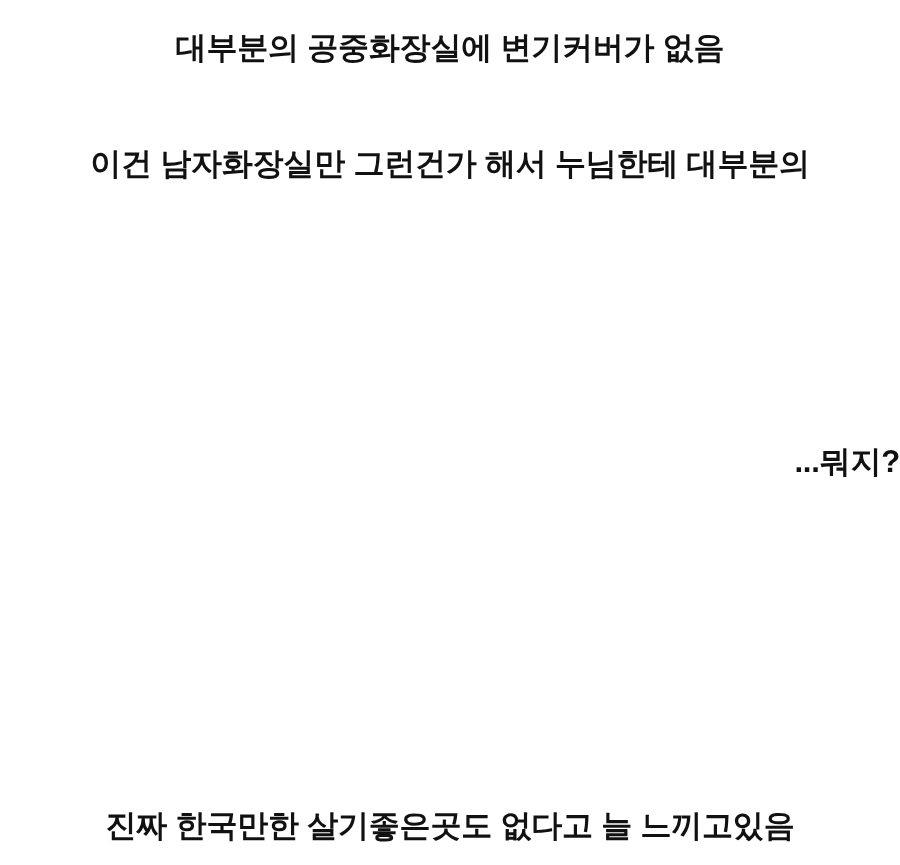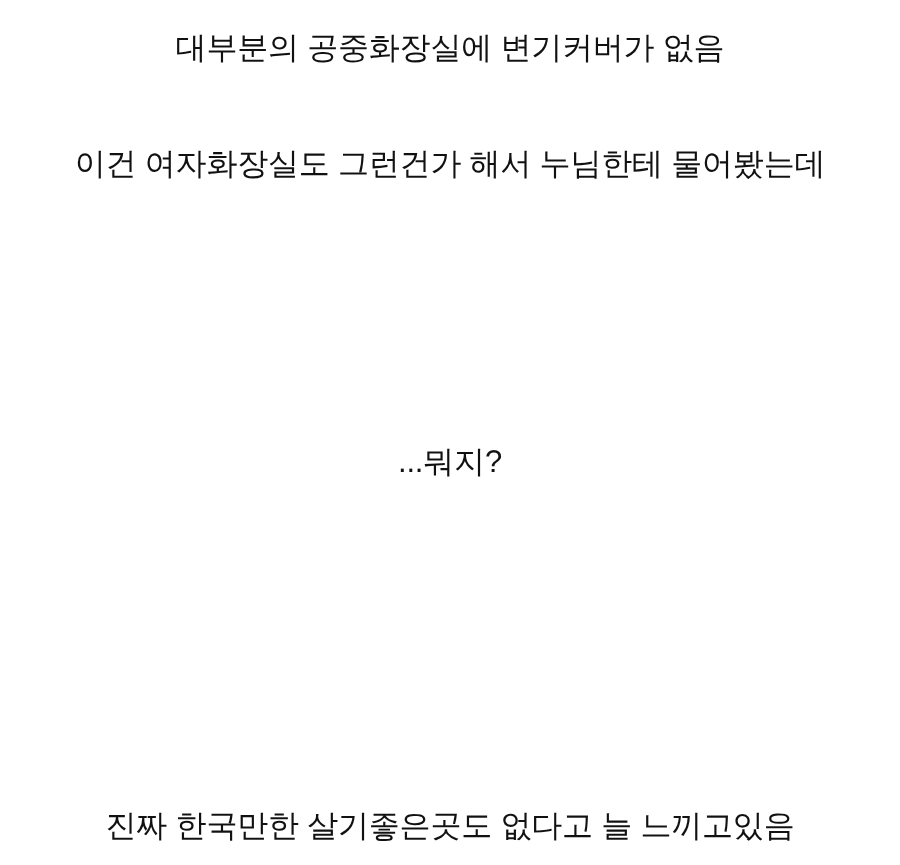--- a/index.html
+++ b/index.html
@@ -19,39 +19,39 @@
     width: 900px;
     height: 865px;
     box-sizing: border-box;
   }
   .text-block {
     position: absolute;
     left: 0;
     width: 900px;
     text-align: center;
     font-size: 31px;
-    font-weight: 400;
+    font-weight: 700;
     line-height: 1.45;
     letter-spacing: -0.2px;
     color: #111111;
     white-space: pre-wrap;
   }
   .line-1 { top: 26px; }
   .line-2 { top: 142px; padding: 0 44px; width: 812px; }
   .line-3 { top: 324px; }
-  .line-4 { top: 440px; }
+  .line-4 { top: 440px; text-align: right; }
   .line-5 { top: 804px; text-align: center; }
 </style>
 </head>
 <body>
 
 <div class="page">
 
   <div class="text-block line-1">대부분의 공중화장실에 변기커버가 없음</div>
 
-  <div class="text-block line-2">이건 여자화장실도 그런건가 해서 누님한테 물어봤는데</div>
+  <div class="text-block line-2">이건 남자화장실만 그런건가 해서 누님한테 대부분의</div>
 
 
   <div class="text-block line-4">...뭐지?</div>
 
   <div class="text-block line-5">진짜 한국만한 살기좋은곳도 없다고 늘 느끼고있음</div>
 
 </div>
 
 </body></html>

